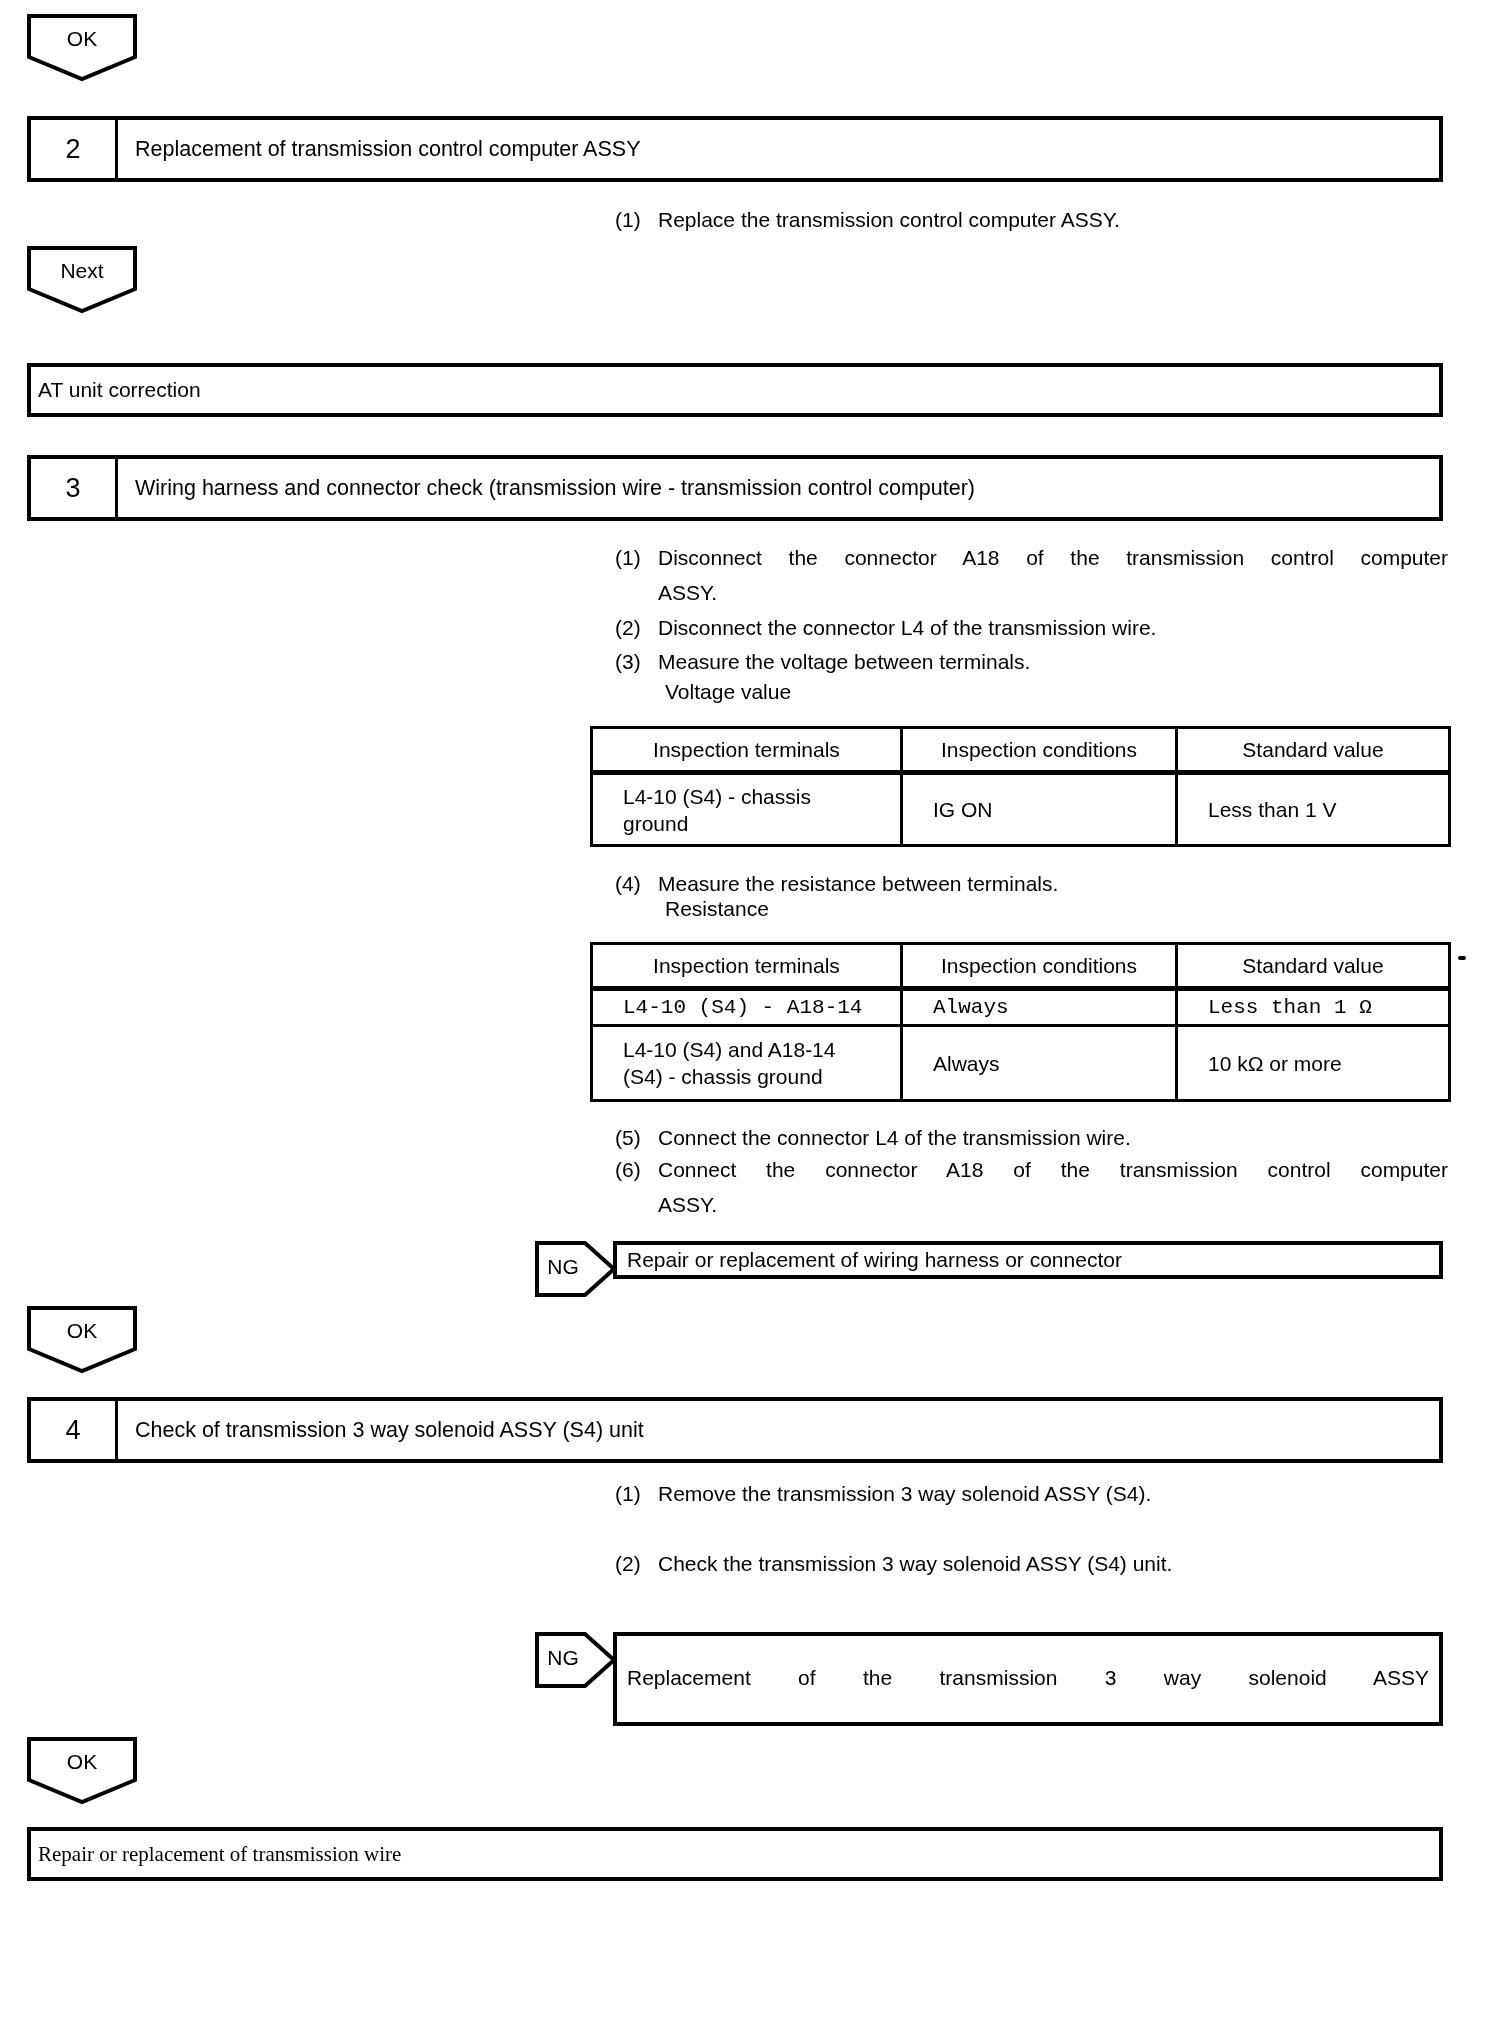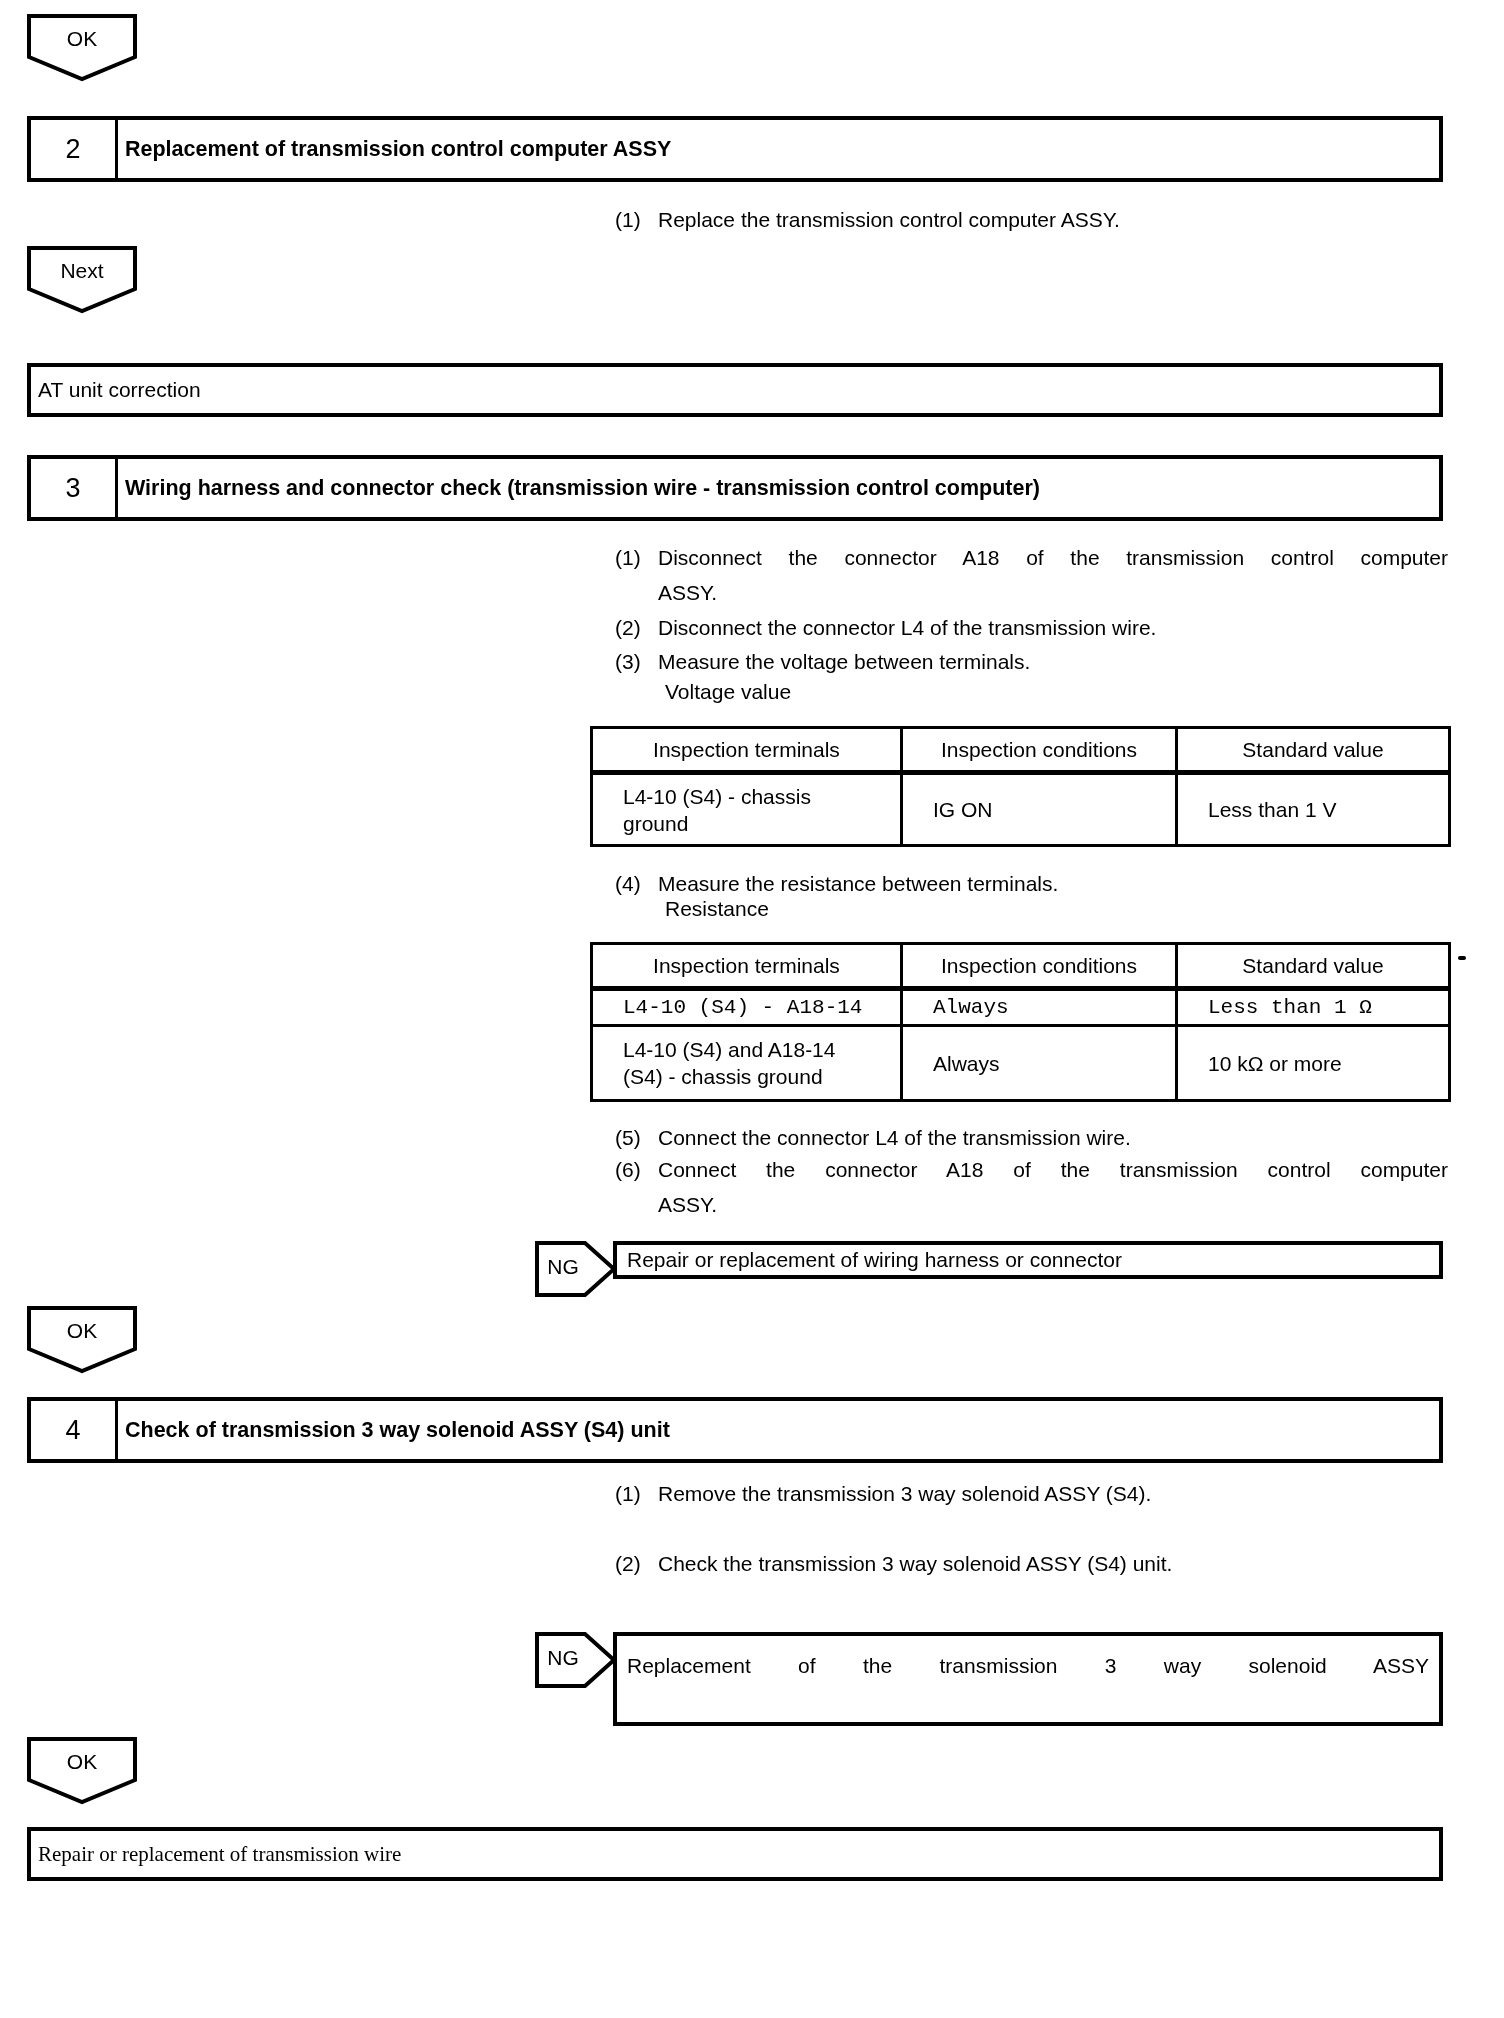--- a/index.html
+++ b/index.html
@@ -12,21 +12,21 @@
   
   .pent { position:absolute; left:27px; width:110px; height:68px; }
   .pent svg { display:block; width:110px; height:68px; }
   .pent-label { position:absolute; top:13px; left:0; width:110px; text-align:center; font-size:21px; }
 
   
   .hdr { position:absolute; left:27px; width:1416px; height:66px; border:4px solid #000;
          box-sizing:border-box; display:flex; align-items:stretch; background:#fff; }
   .hdr-num { flex:0 0 84px; border-right:3px solid #000; display:flex; align-items:center;
              justify-content:center; font-size:27px; }
-  .hdr-title { flex:1; display:flex; align-items:center; padding-left:7px; font-size:21.5px; white-space:nowrap;font-weight:bold; }
+  .hdr-title { flex:1; display:flex; align-items:center; padding-left:17px; font-size:21.5px; white-space:nowrap; }
 
   
   .bar { position:absolute; left:27px; width:1416px; height:54px; border:4px solid #000;
          box-sizing:border-box; display:flex; align-items:center; padding-left:7px;
          font-size:21px; background:#fff; }
 
   
   .item { position:absolute; left:615px; width:833px; display:flex; font-size:21px; line-height:35px; }
   .item .marker { flex:0 0 43px; }
   .item .itext { flex:1; }
@@ -42,21 +42,21 @@
   .dtable th { height:41px; padding:0 4px; border-bottom:5px solid #000; }
   .dtable td { padding:2px 30px; }
 
   
   .ng-arrow { position:absolute; left:535px; width:82px; height:56px; }
   .ng-arrow svg { display:block; width:82px; height:56px; }
   .ng-label { position:absolute; top:14px; left:0; width:56px; text-align:center; font-size:21px; }
   .ng-box { position:absolute; left:613px; width:830px; border:4px solid #000; box-sizing:border-box;
             font-size:21px; padding:0 10px; background:#fff; }
   .ng-box.one { height:38px; display:flex; align-items:center; }
-  .ng-box.two { height:94px; padding-top:9px; line-height:42px; }
+  .ng-box.two { height:94px; padding-top:21px; line-height:42px; }
 
   .stray { position:absolute; background:#000; border-radius:2px; }
 </style>
 </head>
 <body>
 
 <div class="page">
 
   <div class="pent" style="top:14px;">
     <svg viewBox="0 0 110 68">

